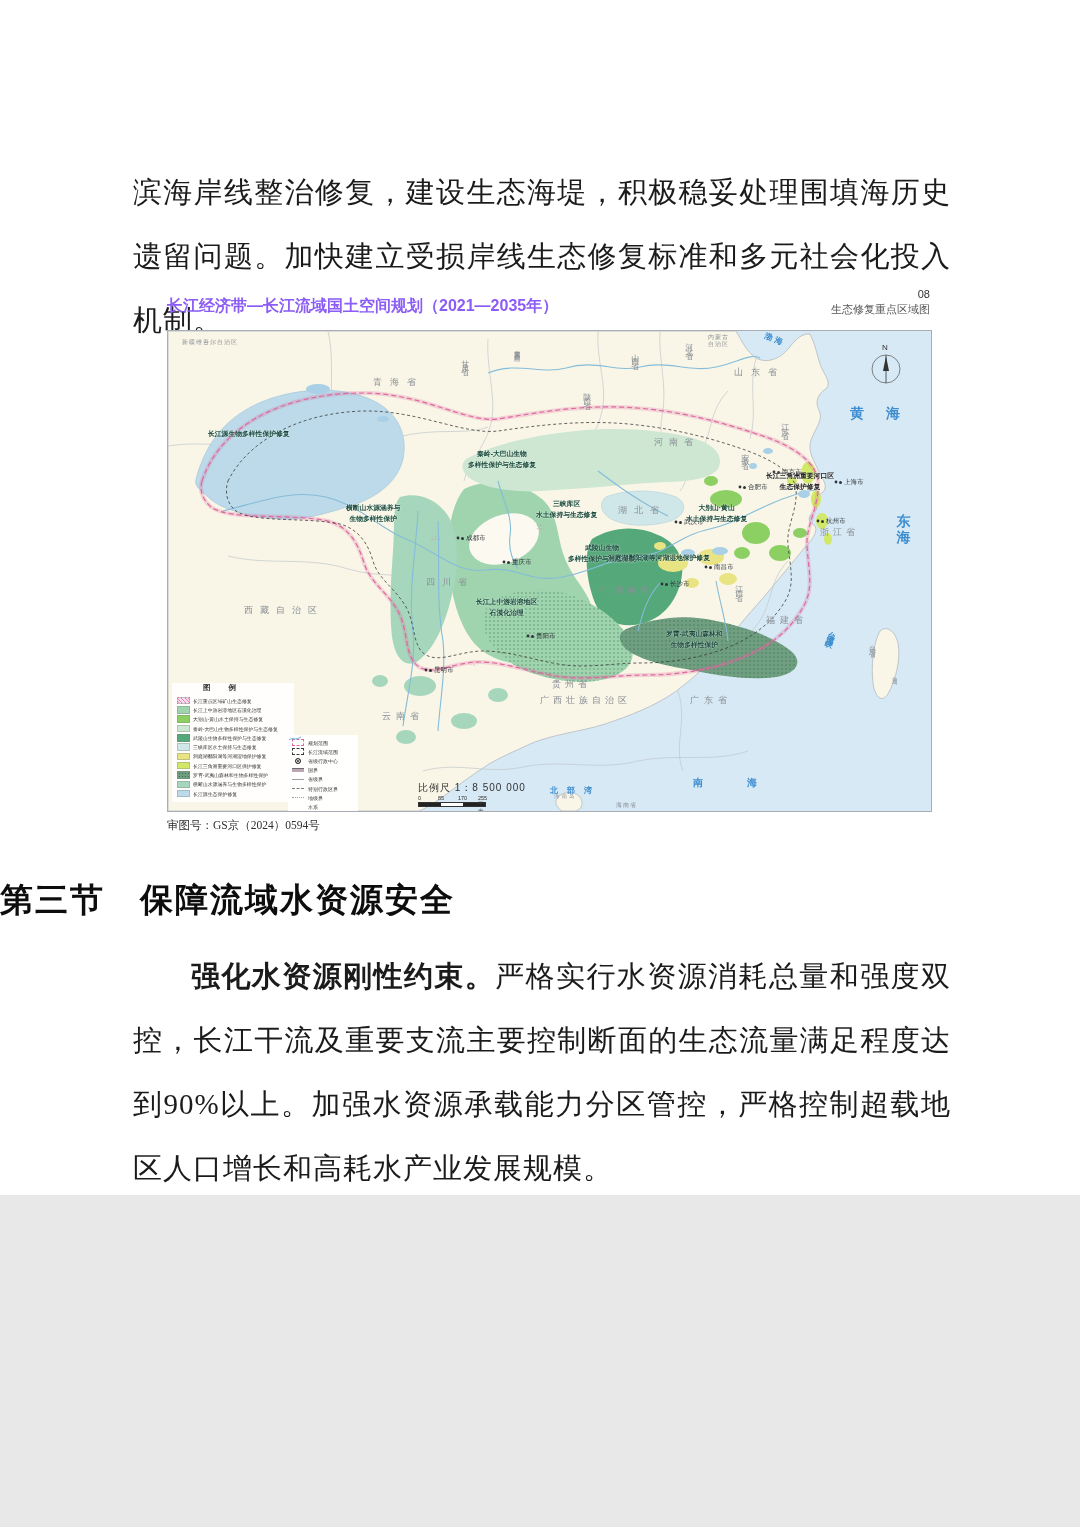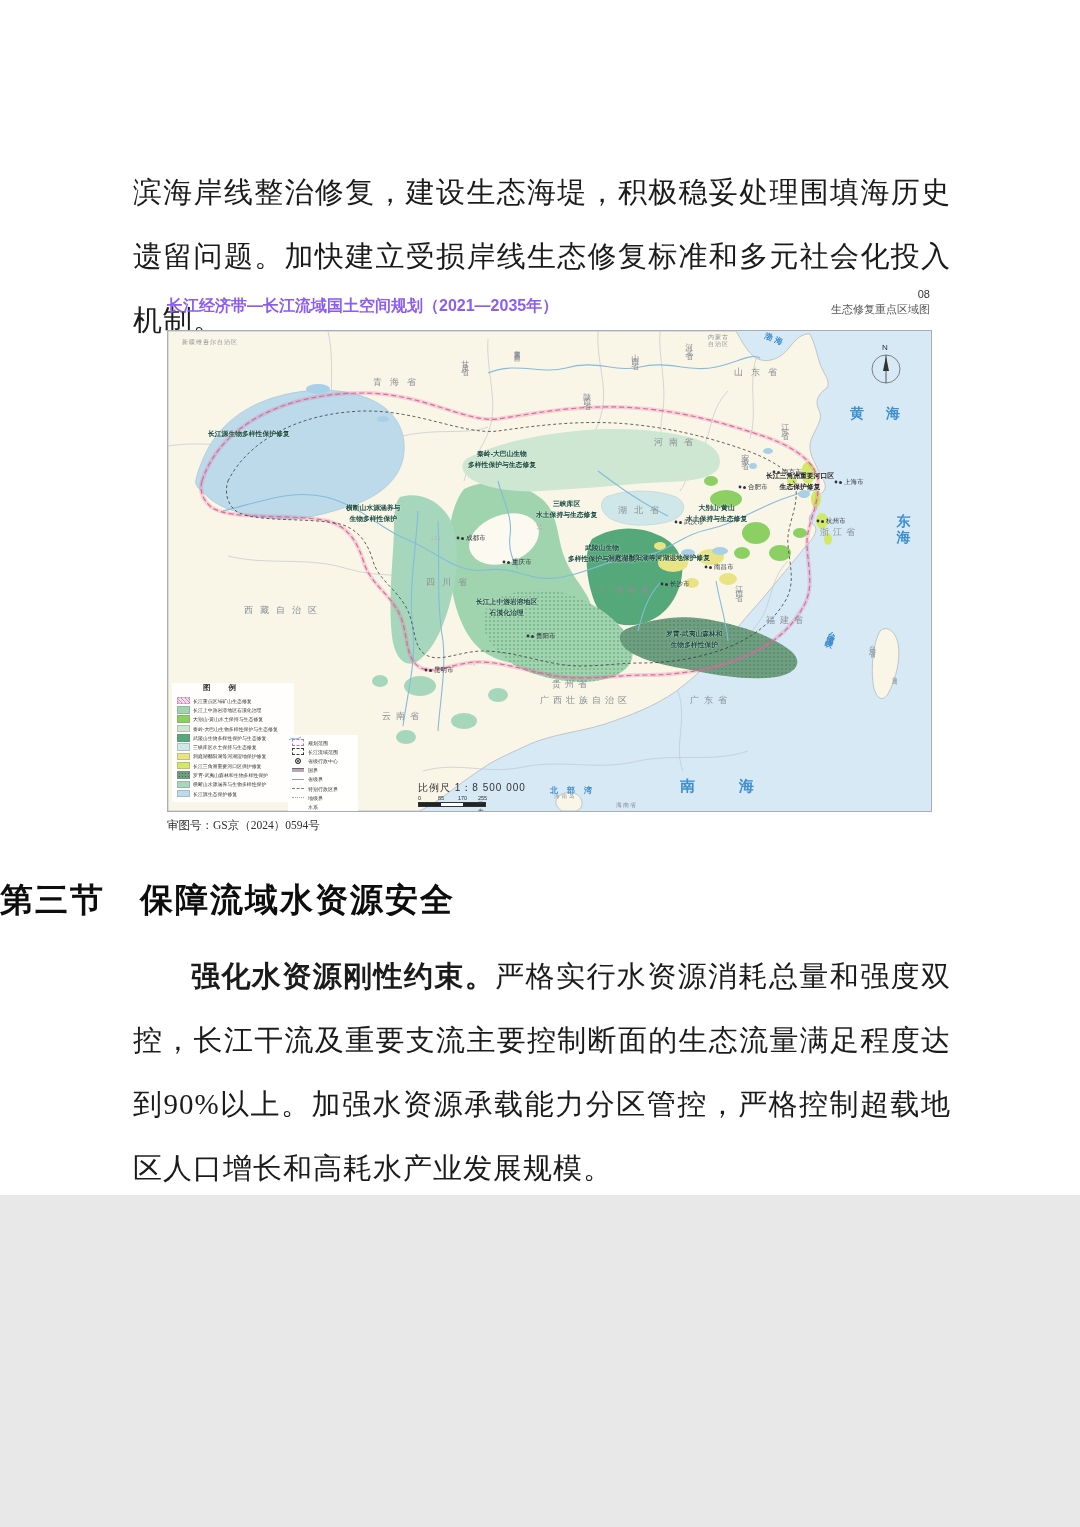--- a/index.html
+++ b/index.html
@@ -274,21 +274,21 @@
     <div class="mlab plabel" style="left:214px;top:380px;letter-spacing:5px;">云南省</div>
     <div class="mlab plabel" style="left:372px;top:364px;letter-spacing:4px;">广西壮族自治区</div>
     <div class="mlab plabel" style="left:522px;top:364px;letter-spacing:5px;">广东省</div>
     <div class="mlab plabel" style="left:76px;top:274px;letter-spacing:7px;">西藏自治区</div>
     <div class="mlab plabel sm" style="left:448px;top:471px;">海南省</div>
 
     <div class="mlab sea" style="left:596px;top:4px;font-size:8px;letter-spacing:3px;transform:rotate(22deg);">渤海</div>
     <div class="mlab sea" style="left:682px;top:74px;letter-spacing:22px;">黄海</div>
     <div class="mlab sea v" style="left:728px;top:170px;letter-spacing:18px;">东海</div>
     <div class="mlab sea v" style="left:660px;top:294px;font-size:8px;letter-spacing:3px;transform:rotate(18deg);">台湾海峡</div>
-    <div class="mlab sea" style="left:512px;top:446px;font-size:15px;letter-spacing:44px;">南海</div>
+    <div class="mlab sea" style="left:525px;top:446px;font-size:10px;letter-spacing:44px;">南海</div>
     <div class="mlab sea" style="left:382px;top:455px;font-size:8px;letter-spacing:9px;">北部湾</div>
     <div class="mlab misc" style="left:386px;top:462px;">海南岛</div>
     <div class="mlab misc" style="left:724px;top:340px;writing-mode:vertical-rl;">台湾岛</div>
 
     <div class="mlab city" style="left:293px;top:203px;"><i class="dot"></i><span>成都市</span></div>
     <div class="mlab city" style="left:339px;top:227px;"><i class="dot"></i><span>重庆市</span></div>
     <div class="mlab city" style="left:363px;top:301px;"><i class="dot"></i><span>贵阳市</span></div>
     <div class="mlab city" style="left:261px;top:335px;"><i class="dot"></i><span>昆明市</span></div>
     <div class="mlab city" style="left:511px;top:187px;"><i class="dot"></i><span>武汉市</span></div>
     <div class="mlab city" style="left:497px;top:249px;"><i class="dot"></i><span>长沙市</span></div>

